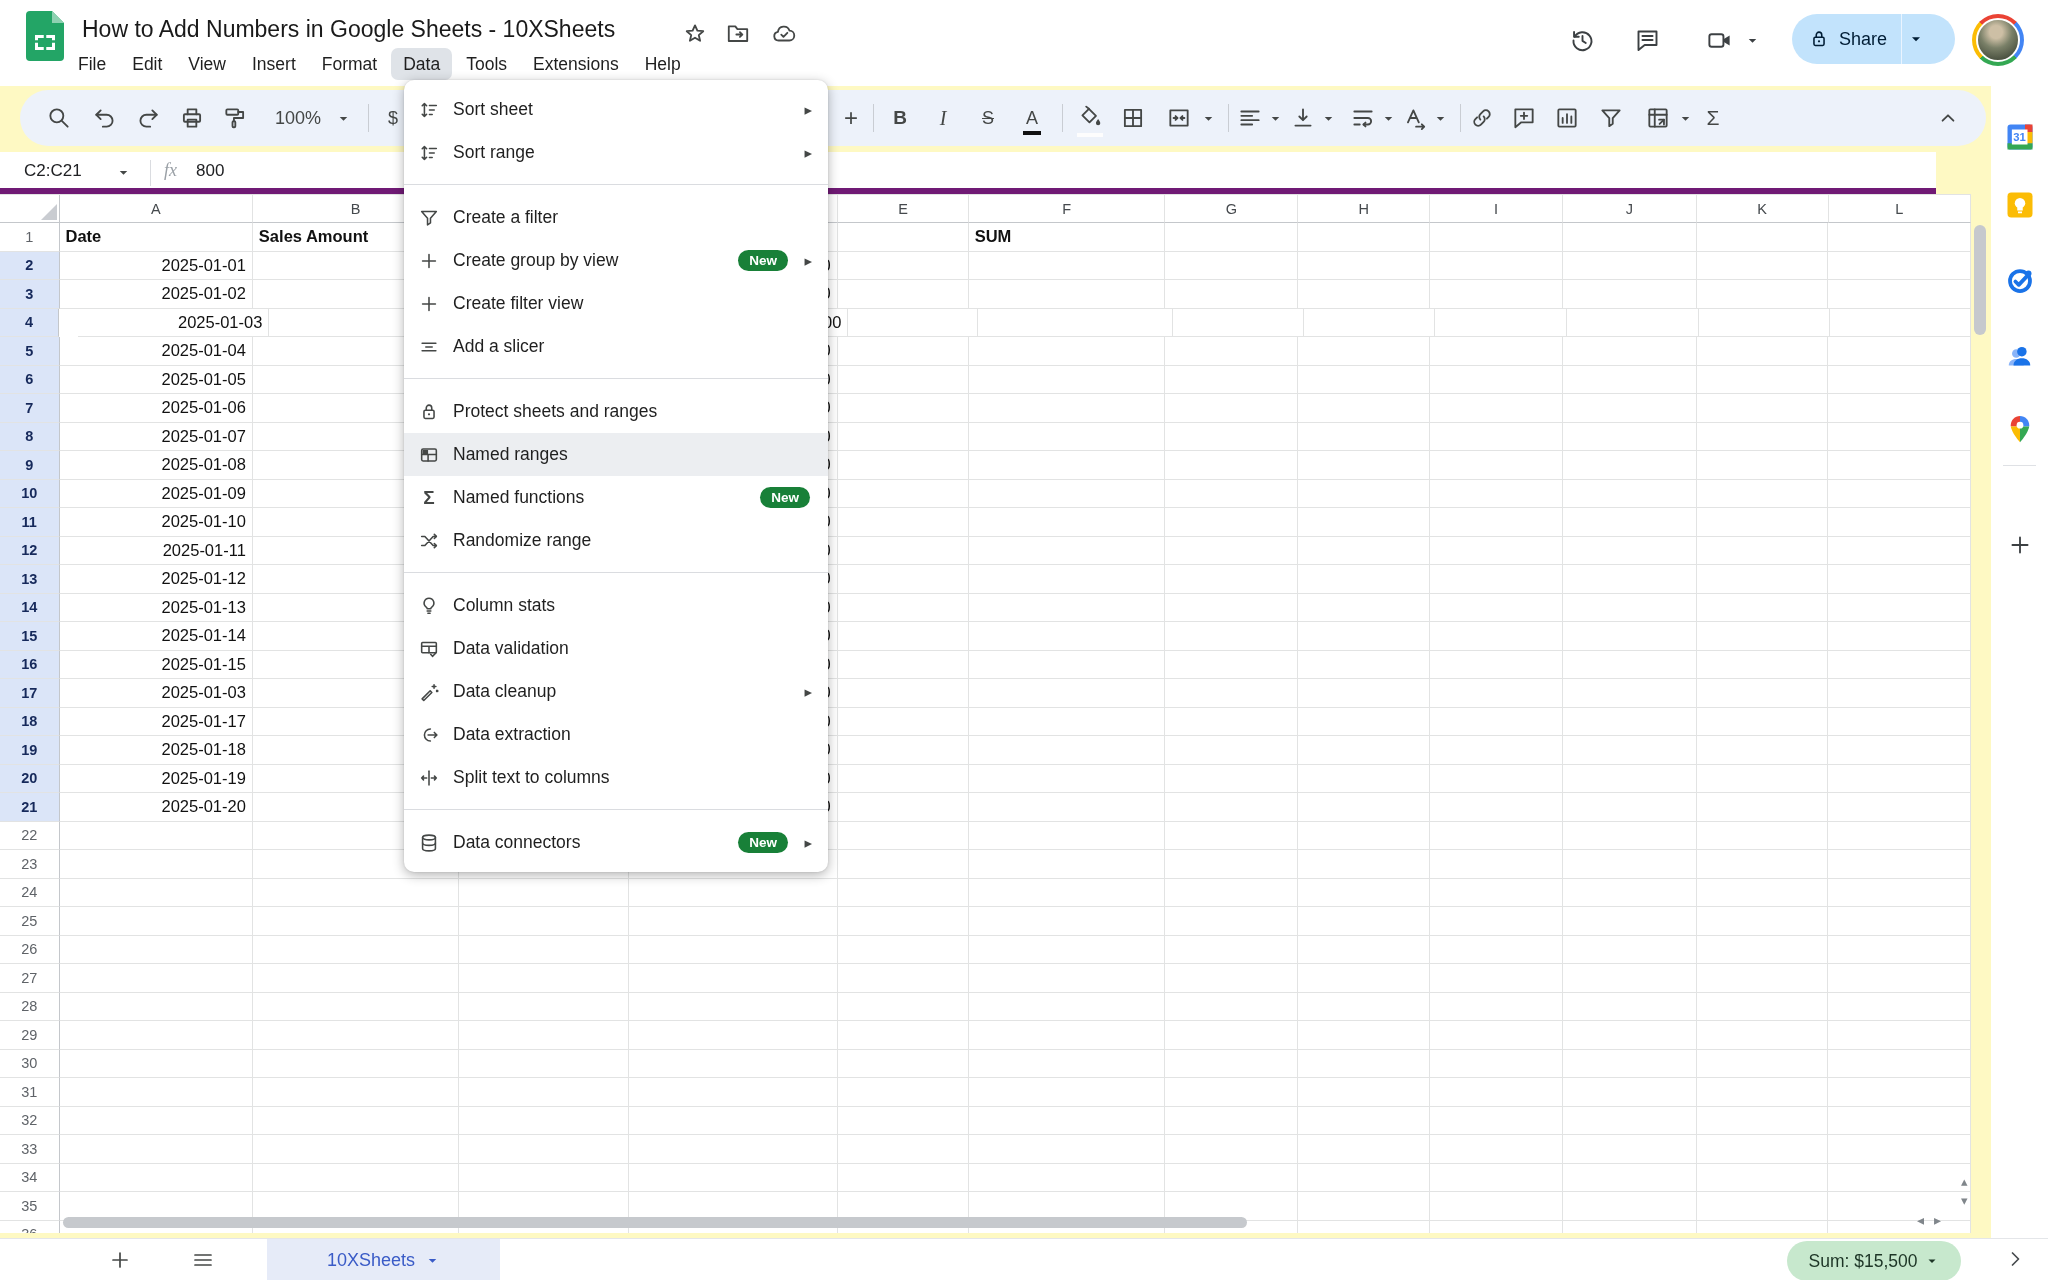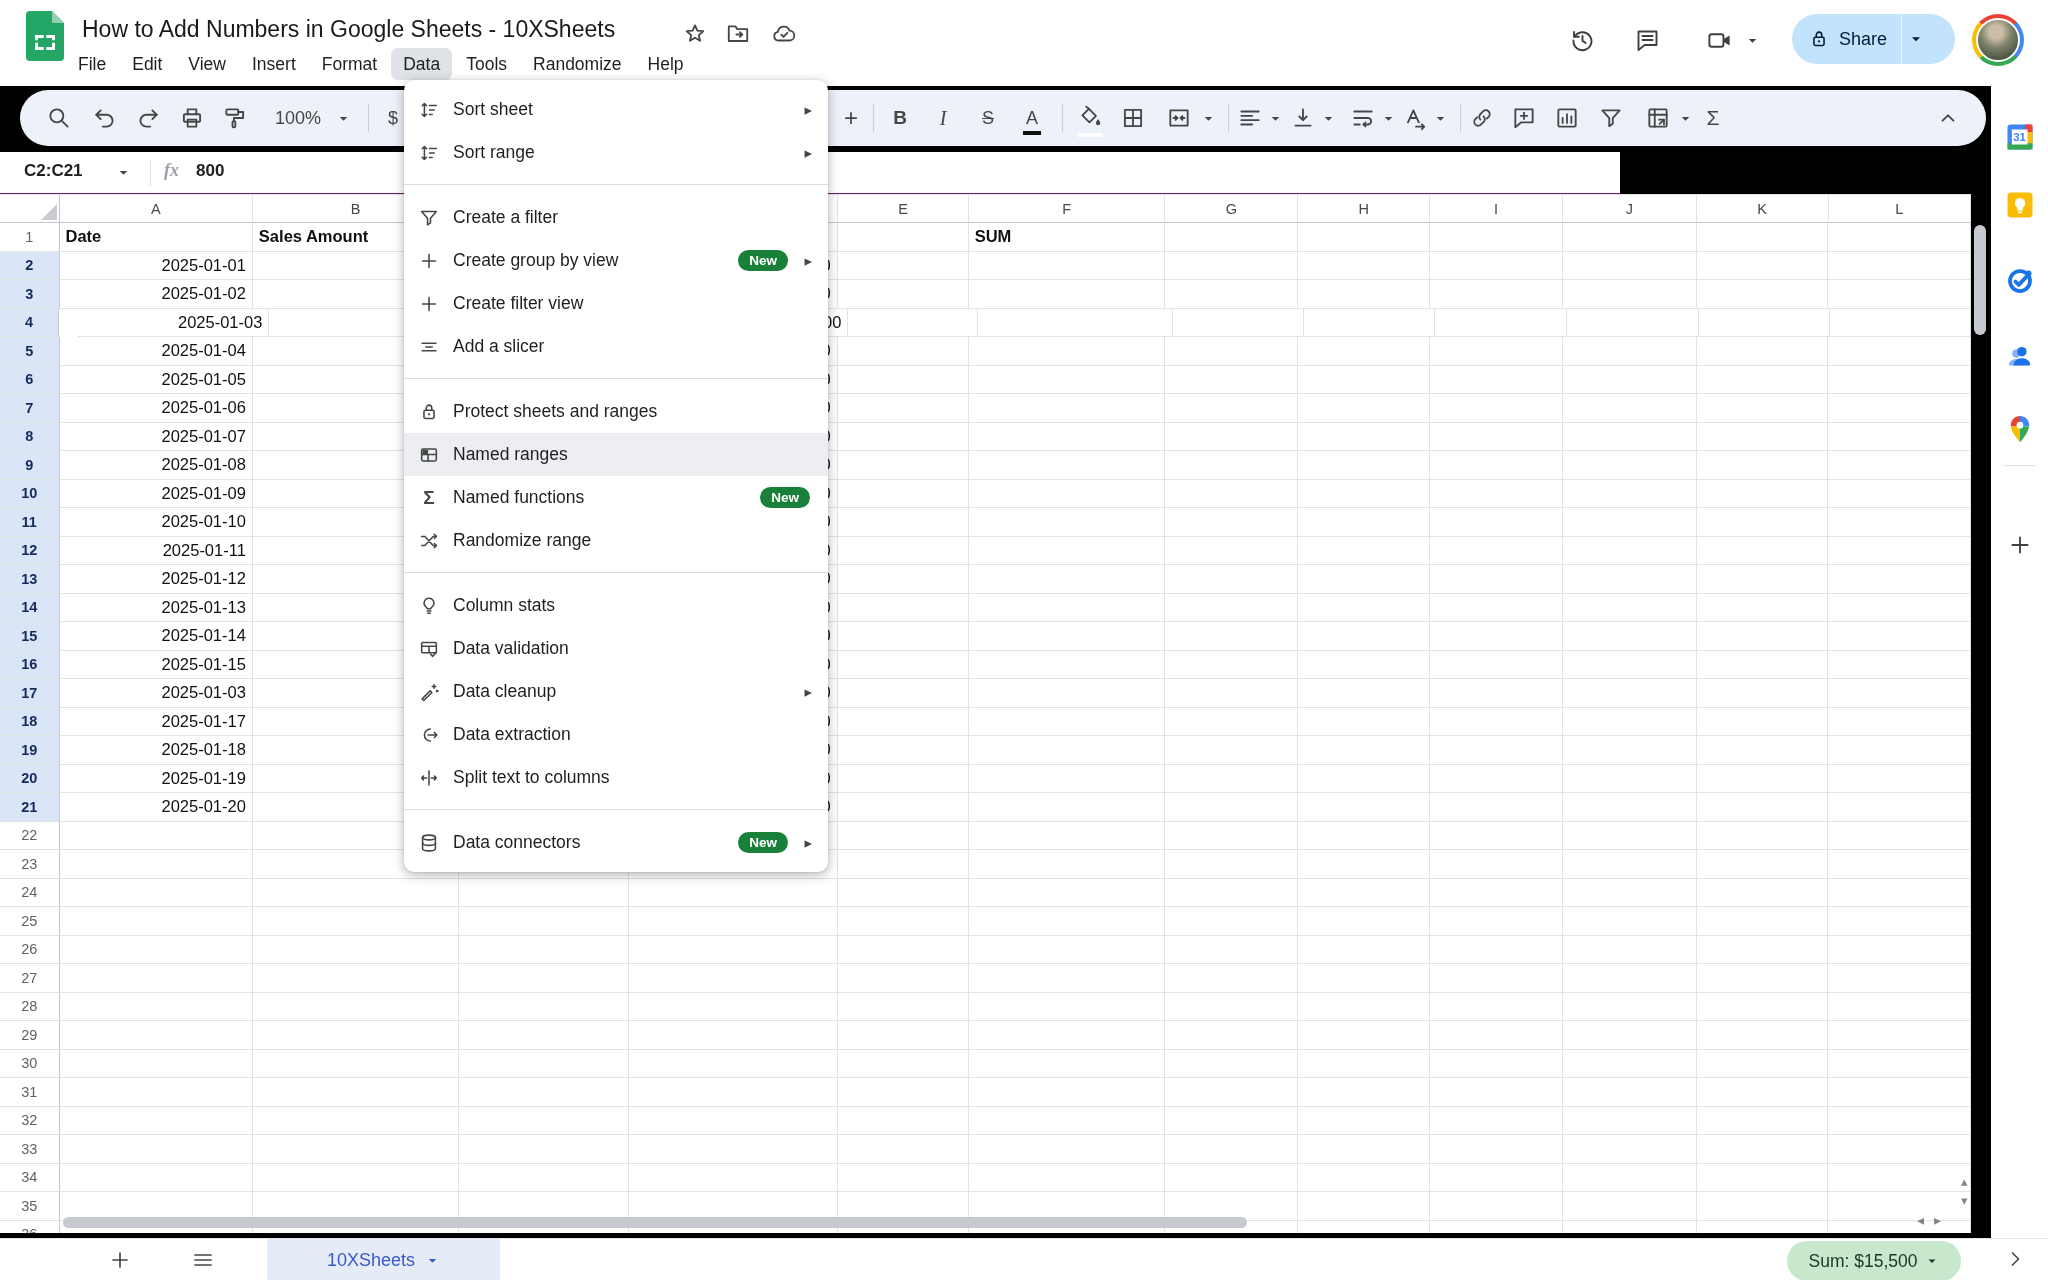--- a/index.html
+++ b/index.html
@@ -1,18 +1,18 @@
 <!DOCTYPE html>
 <html><head>
 <meta charset="utf-8">
 <style>
   html,body{margin:0;padding:0;background:#fff;}
   *{box-sizing:border-box;}
   .app{position:relative;width:2048px;height:1280px;overflow:hidden;
-       font-family:"Liberation Sans",sans-serif;color:#1f1f1f;background:#000000;}
+       font-family:"Liberation Sans",sans-serif;color:#1f1f1f;background:#fef9c3;}
   
   .topbar{position:absolute;left:0;top:0;width:2048px;height:86px;background:#fff;}
   .logo{position:absolute;left:26px;top:11px;width:38px;height:50px;}
   .doc-title{position:absolute;left:82px;top:16px;font-size:23px;font-weight:500;color:#1a1a1a;white-space:nowrap;}
   .title-ic{position:absolute;top:21px;width:26px;height:26px;color:#444746;}
   .menubar{position:absolute;left:66px;top:48px;display:flex;gap:2px;}
   .menubar .mi{font-size:17.5px;color:#1f1f1f;padding:5px 12px;border-radius:7px;line-height:22px;}
   .menubar .mi.active{background:#dfe3e8;}
   .tb-ric{position:absolute;top:27px;width:27px;height:27px;color:#3c4043;}
   .share{position:absolute;left:1792px;top:14px;width:163px;height:50px;background:#c2e3fc;border-radius:25px;
@@ -34,21 +34,21 @@
   .t-sep{position:absolute;top:14px;width:1px;height:28px;background:#c9cdd3;}
   .t-label{font-size:18px;color:#444746;white-space:nowrap;}
   .t-label.b{font-weight:bold;color:#444746;font-size:19px;}
   .t-label.i{font-style:italic;font-family:"Liberation Serif",serif;font-size:20px;}
   .t-label.s{text-decoration:line-through;font-size:18px;}
   .t-label.bigplus{font-size:24px;}
   .t-label.sig{font-size:21px;}
   .ubar{position:relative;}
   .ubar:after{content:"";position:absolute;left:-3px;right:-3px;bottom:-6px;height:4px;background:#111;}
   
-  .fbar{position:absolute;left:0;top:152px;width:1620px;height:42px;background:#fff;border-bottom:1px solid #701a75;font-weight:bold;}
+  .fbar{position:absolute;left:0;top:152px;width:1936px;height:42px;background:#fff;border-bottom:6px solid #701a75;}
   .namebox{position:absolute;left:24px;top:9px;font-size:17px;color:#202124;}
   .nb-caret{position:absolute;left:116px;top:13px;width:15px;height:15px;color:#444746;}
   .fb-sep{position:absolute;left:150px;top:8px;width:1px;height:26px;background:#dadce0;}
   .fx{position:absolute;left:164px;top:8px;font-size:18px;font-style:italic;color:#9aa0a6;font-family:"Liberation Serif",serif;}
   .fb-val{position:absolute;left:196px;top:9px;font-size:17px;color:#202124;}
   
   .grid{position:absolute;left:0;top:194px;width:1971px;height:1039px;overflow:hidden;background:#fff;border-top:1px solid #e2e3e3;}
   .ghead{display:flex;height:28px;}
   .ghead .corner{position:relative;background:#fff;border-right:1px solid #c4c7cb;border-bottom:1px solid #c4c7cb;}
   .corner i{position:absolute;right:2px;bottom:2px;width:0;height:0;border-left:16px solid transparent;border-bottom:16px solid #c9ccd1;}
@@ -133,21 +133,21 @@
         </svg>
       </span>
     <nav class="menubar" id="menubar">
         <div class="mi">File</div>
         <div class="mi">Edit</div>
         <div class="mi">View</div>
         <div class="mi">Insert</div>
         <div class="mi">Format</div>
         <div class="mi active">Data</div>
         <div class="mi">Tools</div>
-        <div class="mi">Randomize</div>
+        <div class="mi">Extensions</div>
         <div class="mi">Help</div>
       </nav>
     <span class="tb-ric" style="left:1569px">
         <svg class="st" viewBox="0 0 24 24">
           <path d="M4.5 4.5v4.2h4.2"></path>
           <path d="M5 8.7a8 8 0 1 1-1 3.3"></path>
           <path d="M12 8v4.3l2.9 1.9"></path>
         </svg>
       </span>
     <span class="tb-ric" style="left:1634px">

